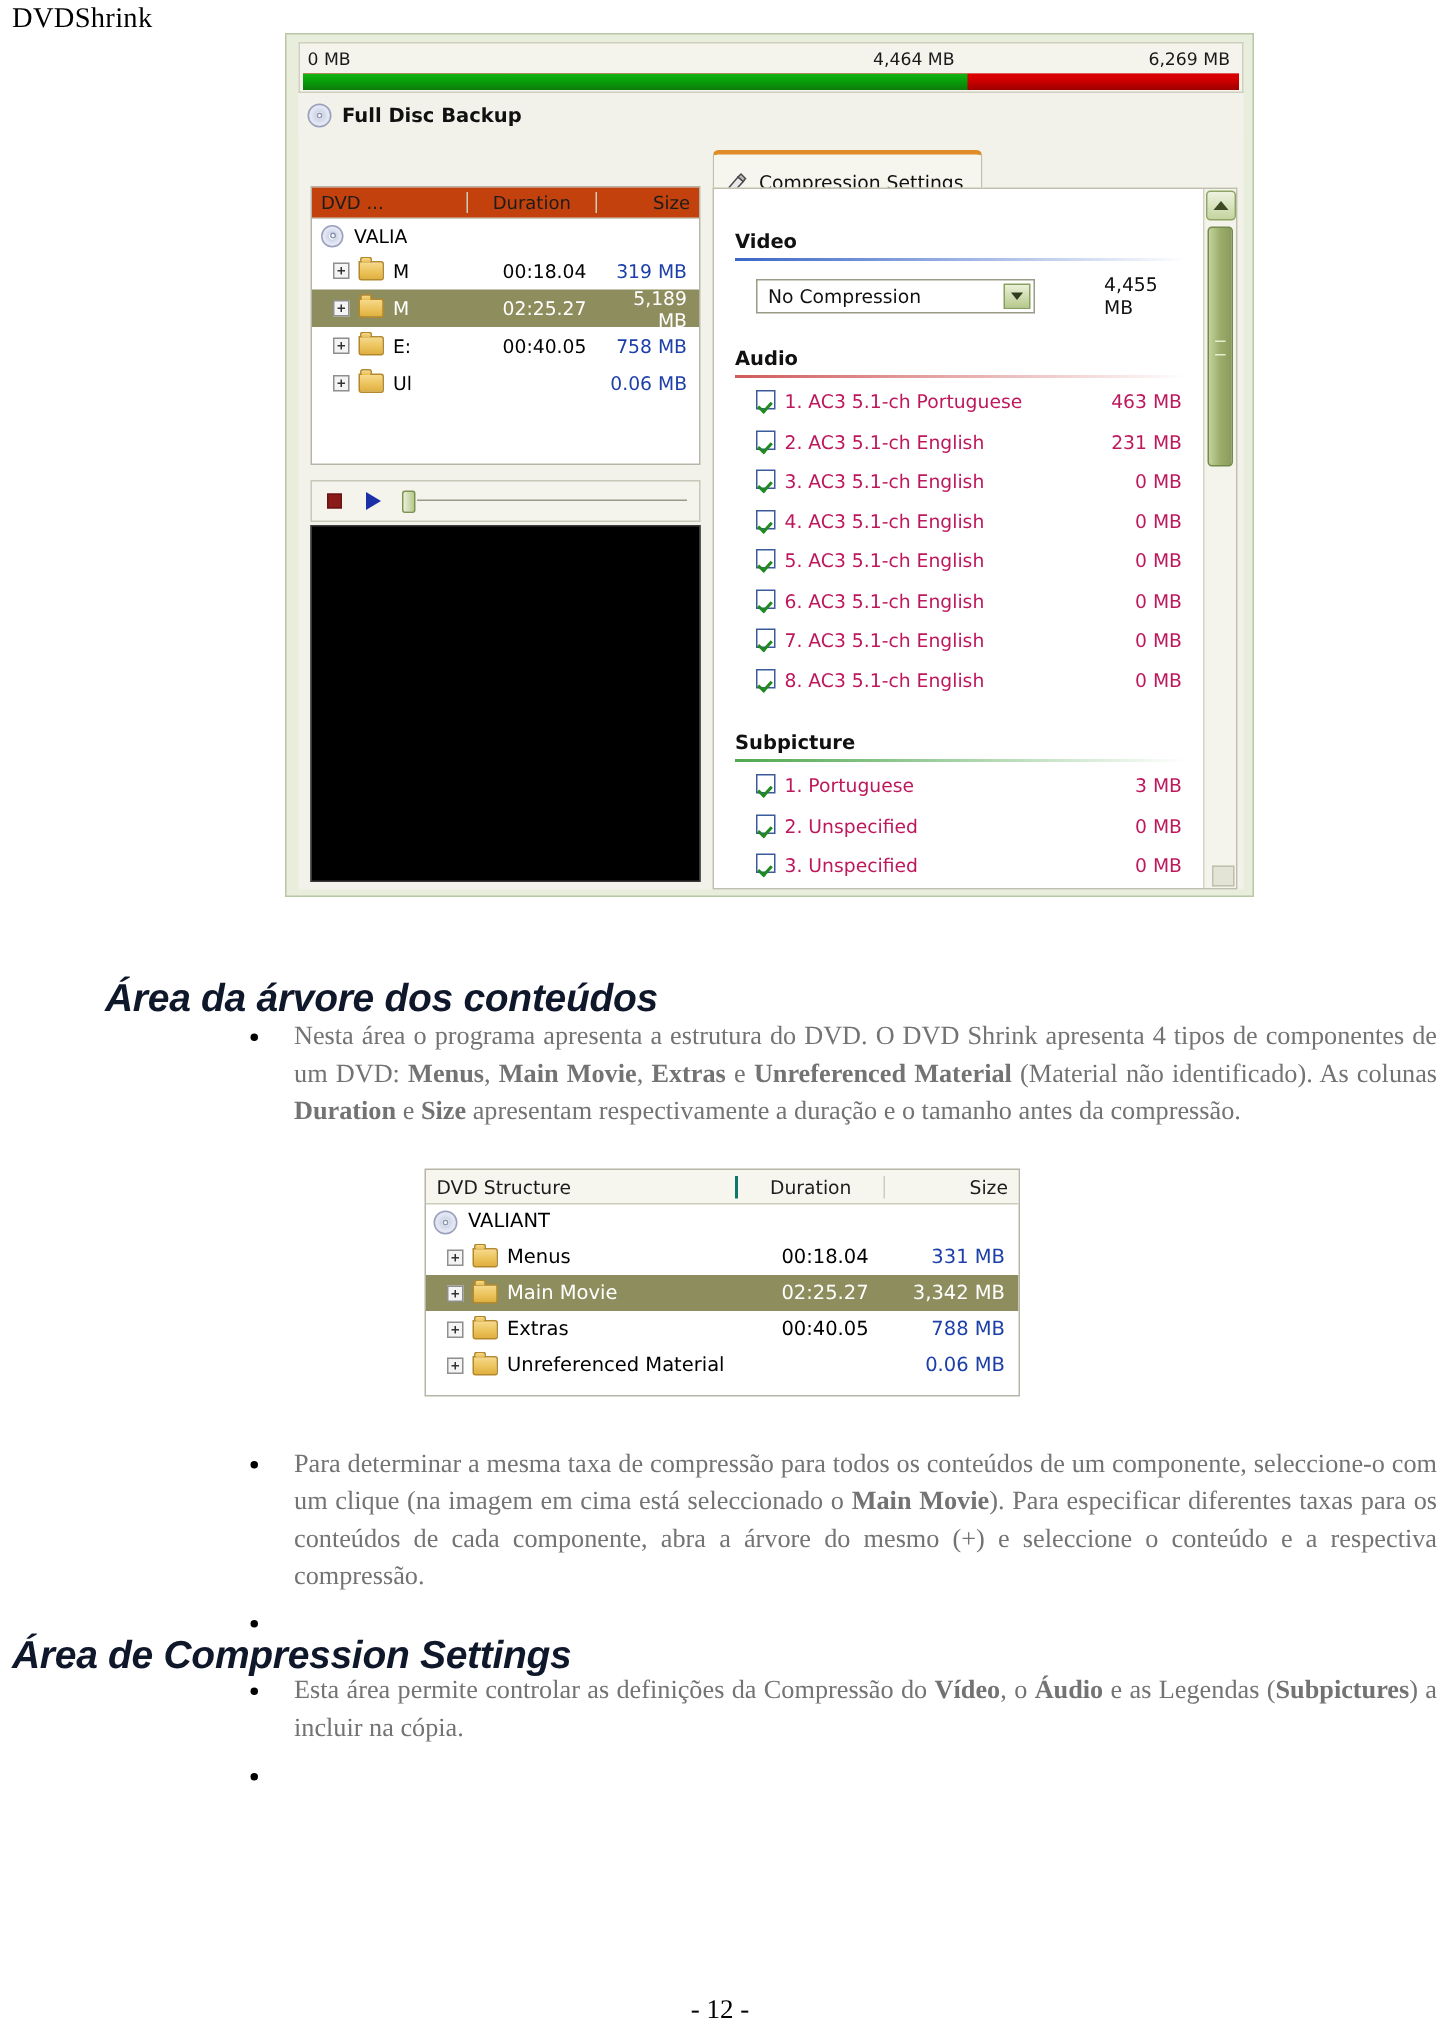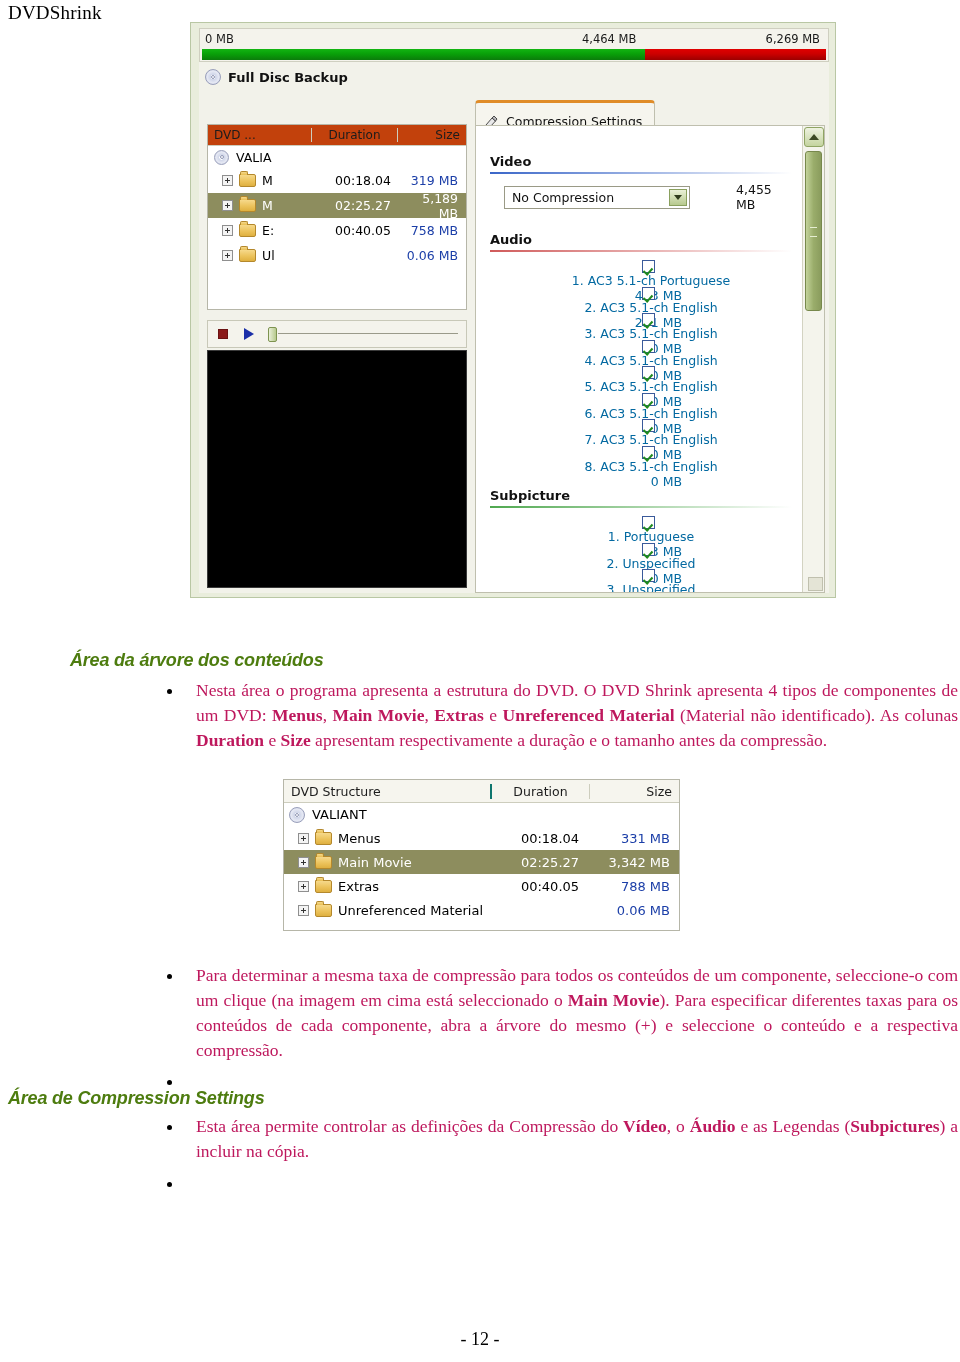--- a/index.html
+++ b/index.html
@@ -404,26 +404,25 @@
     border-top: 5px solid #2f3b1c;
   }
   .video-size {
     margin-left: 46px;
     font-size: 12.5px;
     color: #111;
   }
 
   .track {
     display: flex;
-    align-items: center;
+    align-items: flex-start;
     height: 26.5px;
     margin-left: 14px;
     font-size: 12.5px;
-    color: #0369a1;
-    flex-direction: column;
+    color: #be185d;
   }
   .cbox {
     width: 13px; height: 13px;
     border: 1px solid #3a5a9a;
     background: #ffffff;
     position: relative;
     flex: 0 0 auto;
     box-sizing: border-box;
   }
   .cbox::after {
@@ -501,32 +500,32 @@
     border: 1px solid #c0c0ae;
     box-sizing: border-box;
   }
 
   
   .heading {
     position: absolute;
     font-family: "Liberation Sans", sans-serif;
     font-weight: bold;
     font-style: italic;
-    font-size: 18px;
-    color: #4d7c0f;
+    font-size: 26px;
+    color: #0f172a;
     letter-spacing: -.2px;
     white-space: nowrap;
   }
   .para {
     position: absolute;
     font-family: "Liberation Serif", serif;
     font-size: 17.5px;
     line-height: 25px;
     text-align: justify;
-    color: #be185d;
+    color: #737373;
   }
   .bullet {
     position: absolute;
     width: 5px; height: 5px;
     border-radius: 50%;
     background: #000;
   }
   .para b { font-weight: bold; }
 
   

